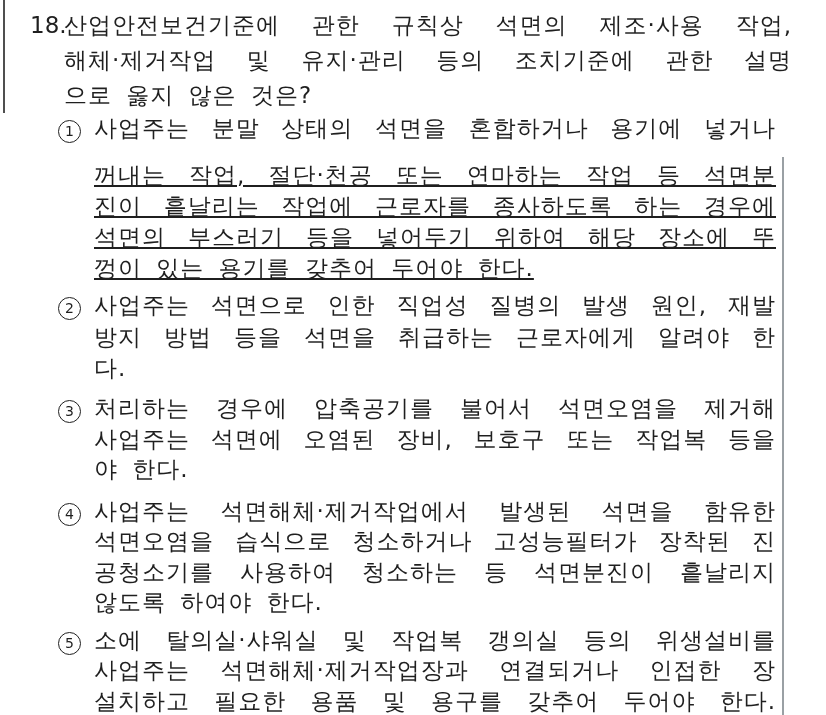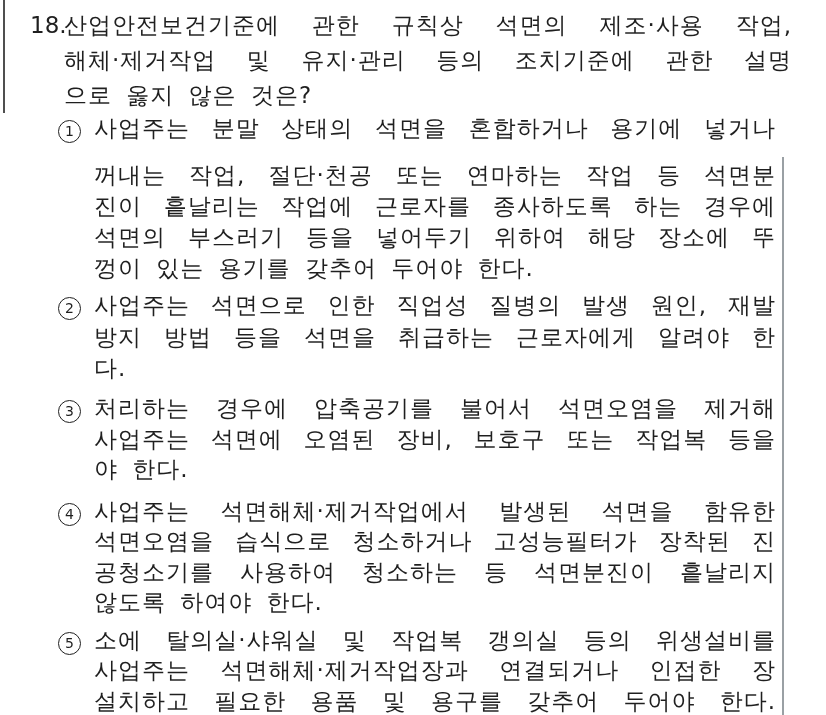--- a/index.html
+++ b/index.html
@@ -31,21 +31,21 @@
   .circle-marker {
     display:inline-flex; align-items:center; justify-content:center;
     width:23px; height:23px; margin-top:4px;
     border:1.5px solid #1f1f1f; border-radius:50%;
     font-size:14px; line-height:1; letter-spacing:0; word-spacing:0;
     box-sizing:border-box;
   }
   .ctext { flex:1; }
 
   .para {
-    position:absolute; left:94px; width:682px;
+    position:absolute; left:94px; width:682px;text-decoration:underline;
   }
 
   .lh32  { line-height:32px; }
   .lh31  { line-height:31px; }
   .lh315 { line-height:31.5px; }
   .lh305 { line-height:30.5px; }
   .lh303 { line-height:30.3px; }
 
   .j { text-align:justify; text-align-last:justify; }
   .l { text-align:left; }

